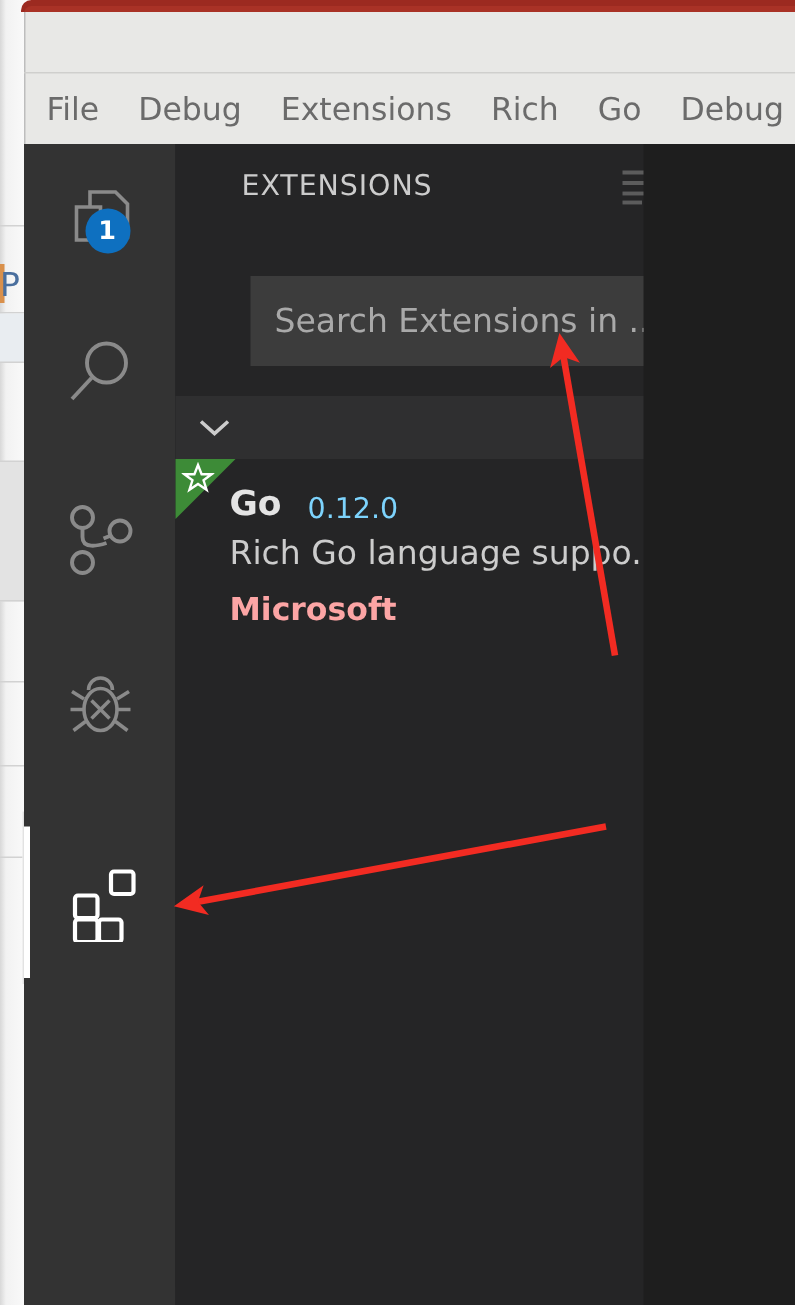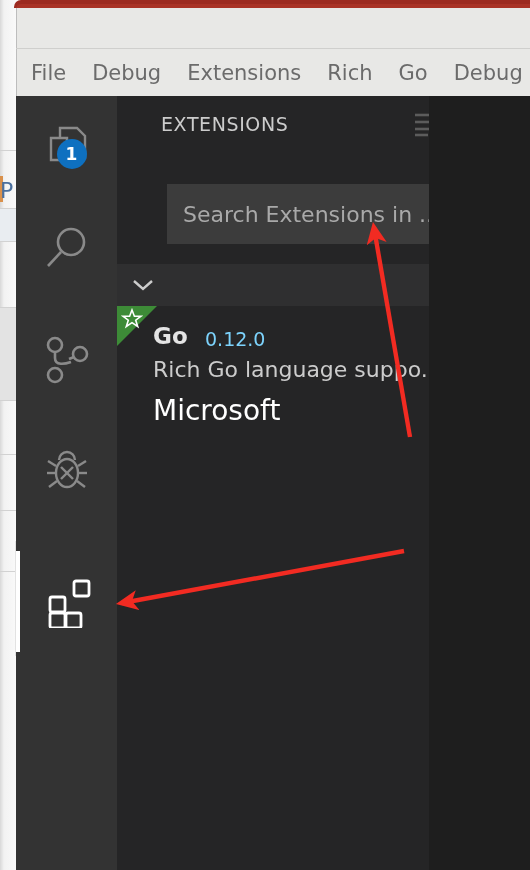--- a/index.html
+++ b/index.html
@@ -256,23 +256,23 @@
     position: absolute;
     left: 36px; top: 51px;
     font-size: 22px;
     color: #cccccc;
     white-space: nowrap;
     font-family: "DejaVu Sans", sans-serif;
   }
   .ext-publisher {
     position: absolute;
     left: 36px; top: 88px;
-    font-size: 28px;
-    font-weight: normal;
-    color: #ffffff;
+    font-size: 21px;
+    font-weight: bold;
+    color: #fca5a5;
     font-family: "DejaVu Sans", sans-serif;
   }
   .ext-gear {
     position: absolute;
     left: 341px; top: 84px;
     width: 34px; height: 34px;
     cursor: pointer;
   }
 
   

